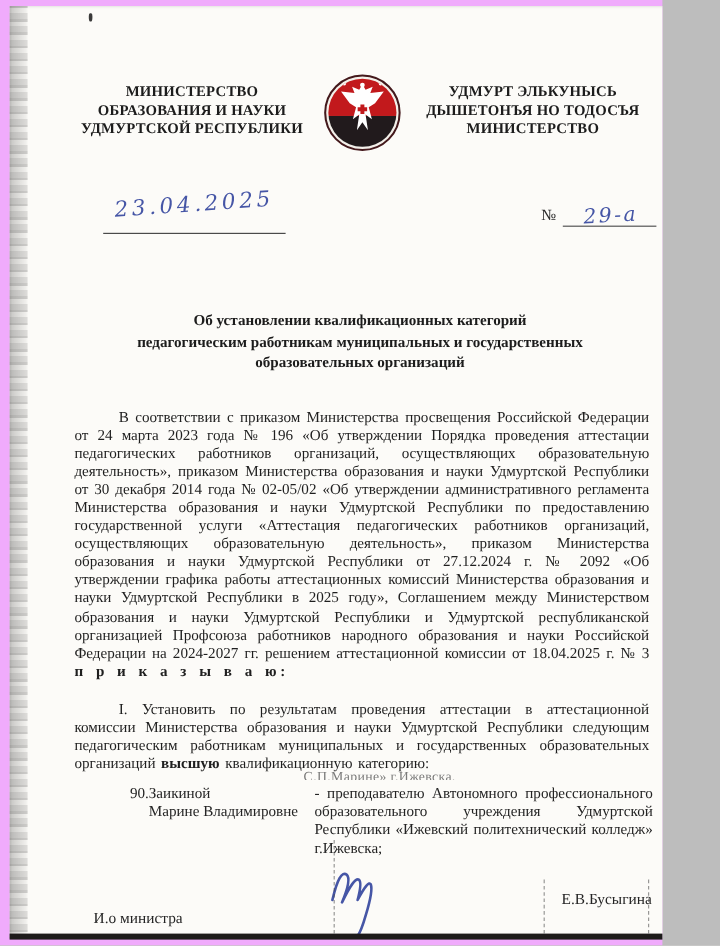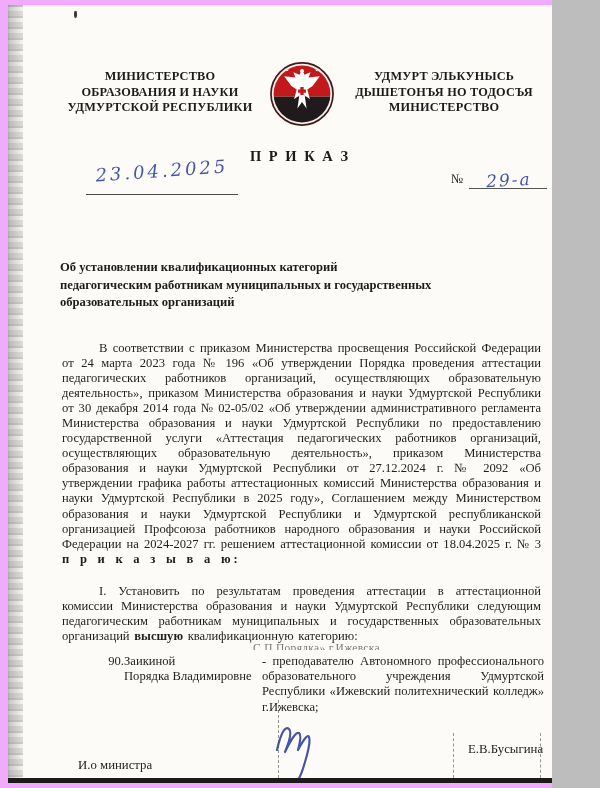--- a/index.html
+++ b/index.html
@@ -53,21 +53,21 @@
     font-family:"DejaVu Serif", serif;font-style:italic;color:#4656a6;
   }
   .date-group{position:absolute;left:86px;top:156px;width:152px;height:38px;border-bottom:1.3px solid #4a4a4a;text-align:center;}
   .date-group .hand{display:inline-block;font-size:18px;letter-spacing:3px;transform:rotate(-4deg) translateY(4px);}
   .num-group{position:absolute;left:451px;top:168px;display:flex;align-items:flex-end;}
   .num-label{font-size:13px;color:#2a2a2a;padding-bottom:2px;}
   .num-line{width:78px;border-bottom:1.2px solid #555;text-align:center;margin-left:6px;}
   .num-line .hand{display:inline-block;font-size:17px;letter-spacing:2px;transform:rotate(-3deg) translateY(2px);}
   .city{position:absolute;left:60px;top:204px;width:480px;text-align:center;font-size:12.6px;}
   .subject{
-    position:absolute;left:60px;top:259px;width:480px;
+    position:absolute;left:60px;top:259px;width:480px;text-align:center;
     font-weight:bold;font-size:12.6px;line-height:17.5px;white-space:pre-line;color:#1c1c1c;
   }
   
   .para{
     position:absolute;left:62px;width:479px;
     font-size:12.6px;line-height:15.05px;text-align:justify;
     text-indent:37px;color:#1f1f1f;word-spacing:1.5px;
   }
   .preamble{top:341px;}
   .clause{top:584px;}
@@ -113,42 +113,41 @@
           <circle cx="27" cy="13" r="2.4" fill="#ffffff"></circle>
           <circle cx="73" cy="13" r="2.4" fill="#ffffff"></circle>
         </g>
       </svg>
     </div>
     <div class="ministry">УДМУРТ ЭЛЬКУНЫСЬ
 ДЫШЕТОНЪЯ НО ТОДОСЪЯ
 МИНИСТЕРСТВО</div>
   </div>
 
-  <div class="doc-type">П Р И К А З</div>
   <div class="date-group">
     <span class="hand">23.04.2025</span>
   </div>
   <div class="num-group">
     <span class="num-label">№</span>
     <span class="num-line"><span class="hand">29-а</span></span>
   </div>
   <div class="subject">Об установлении квалификационных категорий
 педагогическим работникам муниципальных и государственных
 образовательных организаций</div>
 
   <div class="para preamble"><span>В соответствии с приказом Министерства просвещения Российской Федерации от 24 марта 2023 года № 196 «Об утверждении Порядка проведения аттестации педагогических работников организаций, осуществляющих образовательную деятельность», приказом Министерства образования и науки Удмуртской Республики от 30 декабря 2014 года № 02-05/02 «Об утверждении административного регламента Министерства образования и науки Удмуртской Республики по предоставлению государственной услуги «Аттестация педагогических работников организаций, осуществляющих образовательную деятельность», приказом Министерства образования и науки Удмуртской Республики от 27.12.2024 г. № 2092 «Об утверждении графика работы аттестационных комиссий Министерства образования и науки Удмуртской Республики в 2025 году», Соглашением между Министерством образования и науки Удмуртской Республики и Удмуртской республиканской организацией Профсоюза работников народного образования и науки Российской Федерации на 2024-2027 гг. решением аттестационной комиссии от 18.04.2025 г. № 3 </span><span class="decree-word bold">п р и к а з ы в а ю:</span></div>
 
   <div class="para clause"><span>I. Установить по результатам проведения аттестации в аттестационной комиссии Министерства образования и науки Удмуртской Республики следующим педагогическим работникам муниципальных и государственных образовательных организаций </span><span class="bold">высшую</span><span> квалификационную категорию:</span></div>
 
-  <div class="clipped-frag">С.П.Порядка» г.Ижевска,</div>
+  <div class="clipped-frag">С.П.Марине» г.Ижевска,</div>
 
   <div class="entry">
     <div class="entry-num">90.</div>
     <div class="entry-name">Заикиной
-Порядка Владимировне</div>
+Марине Владимировне</div>
     <div class="entry-desc">- преподавателю Автономного профессионального образовательного учреждения Удмуртской Республики «Ижевский политехнический колледж» г.Ижевска;</div>
   </div>
 
   <div class="signer-title">И.о министра</div>
   <div class="signature">
     <svg width="52" height="62" viewBox="0 0 52 62" aria-hidden="true">
       <path d="M7 30 Q13 4 19 9 Q23 13 15 32 Q25 11 29 13 Q32 15 28 30 Q37 13 39 17 Q41 22 35 42 Q31 56 28 60" fill="none" stroke="#4656a6" stroke-width="2.2" stroke-linecap="round" stroke-linejoin="round"></path>
     </svg>
   </div>
   <div class="signer-name">Е.В.Бусыгина</div>

